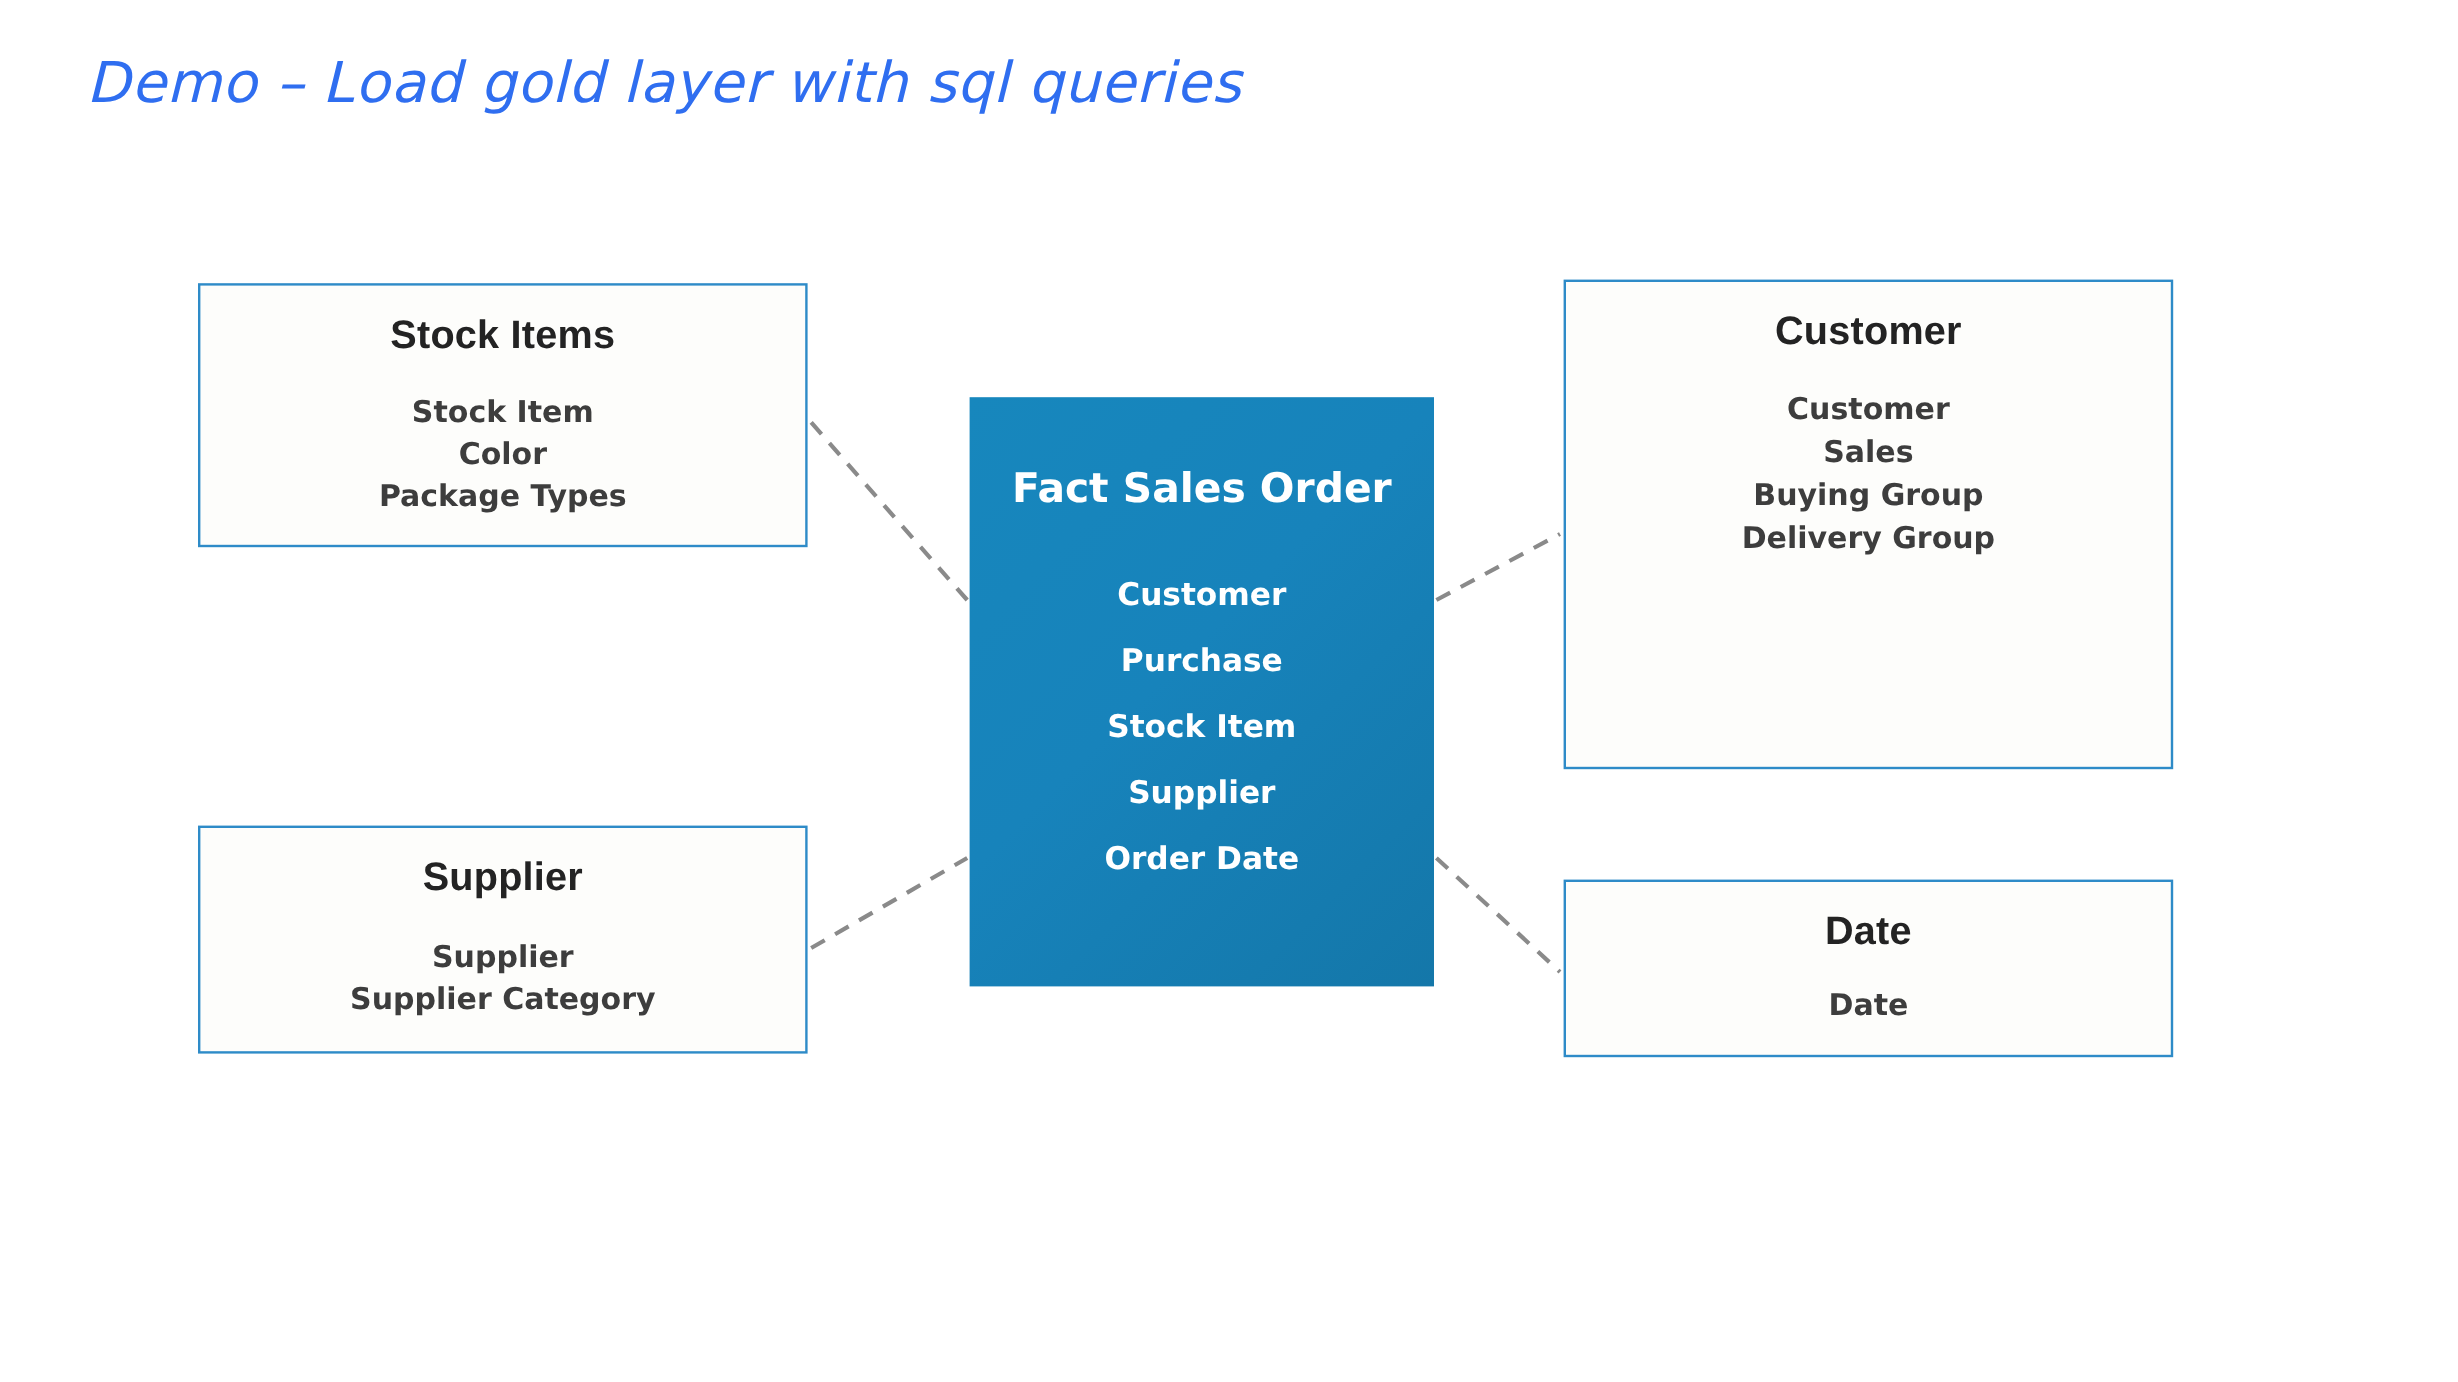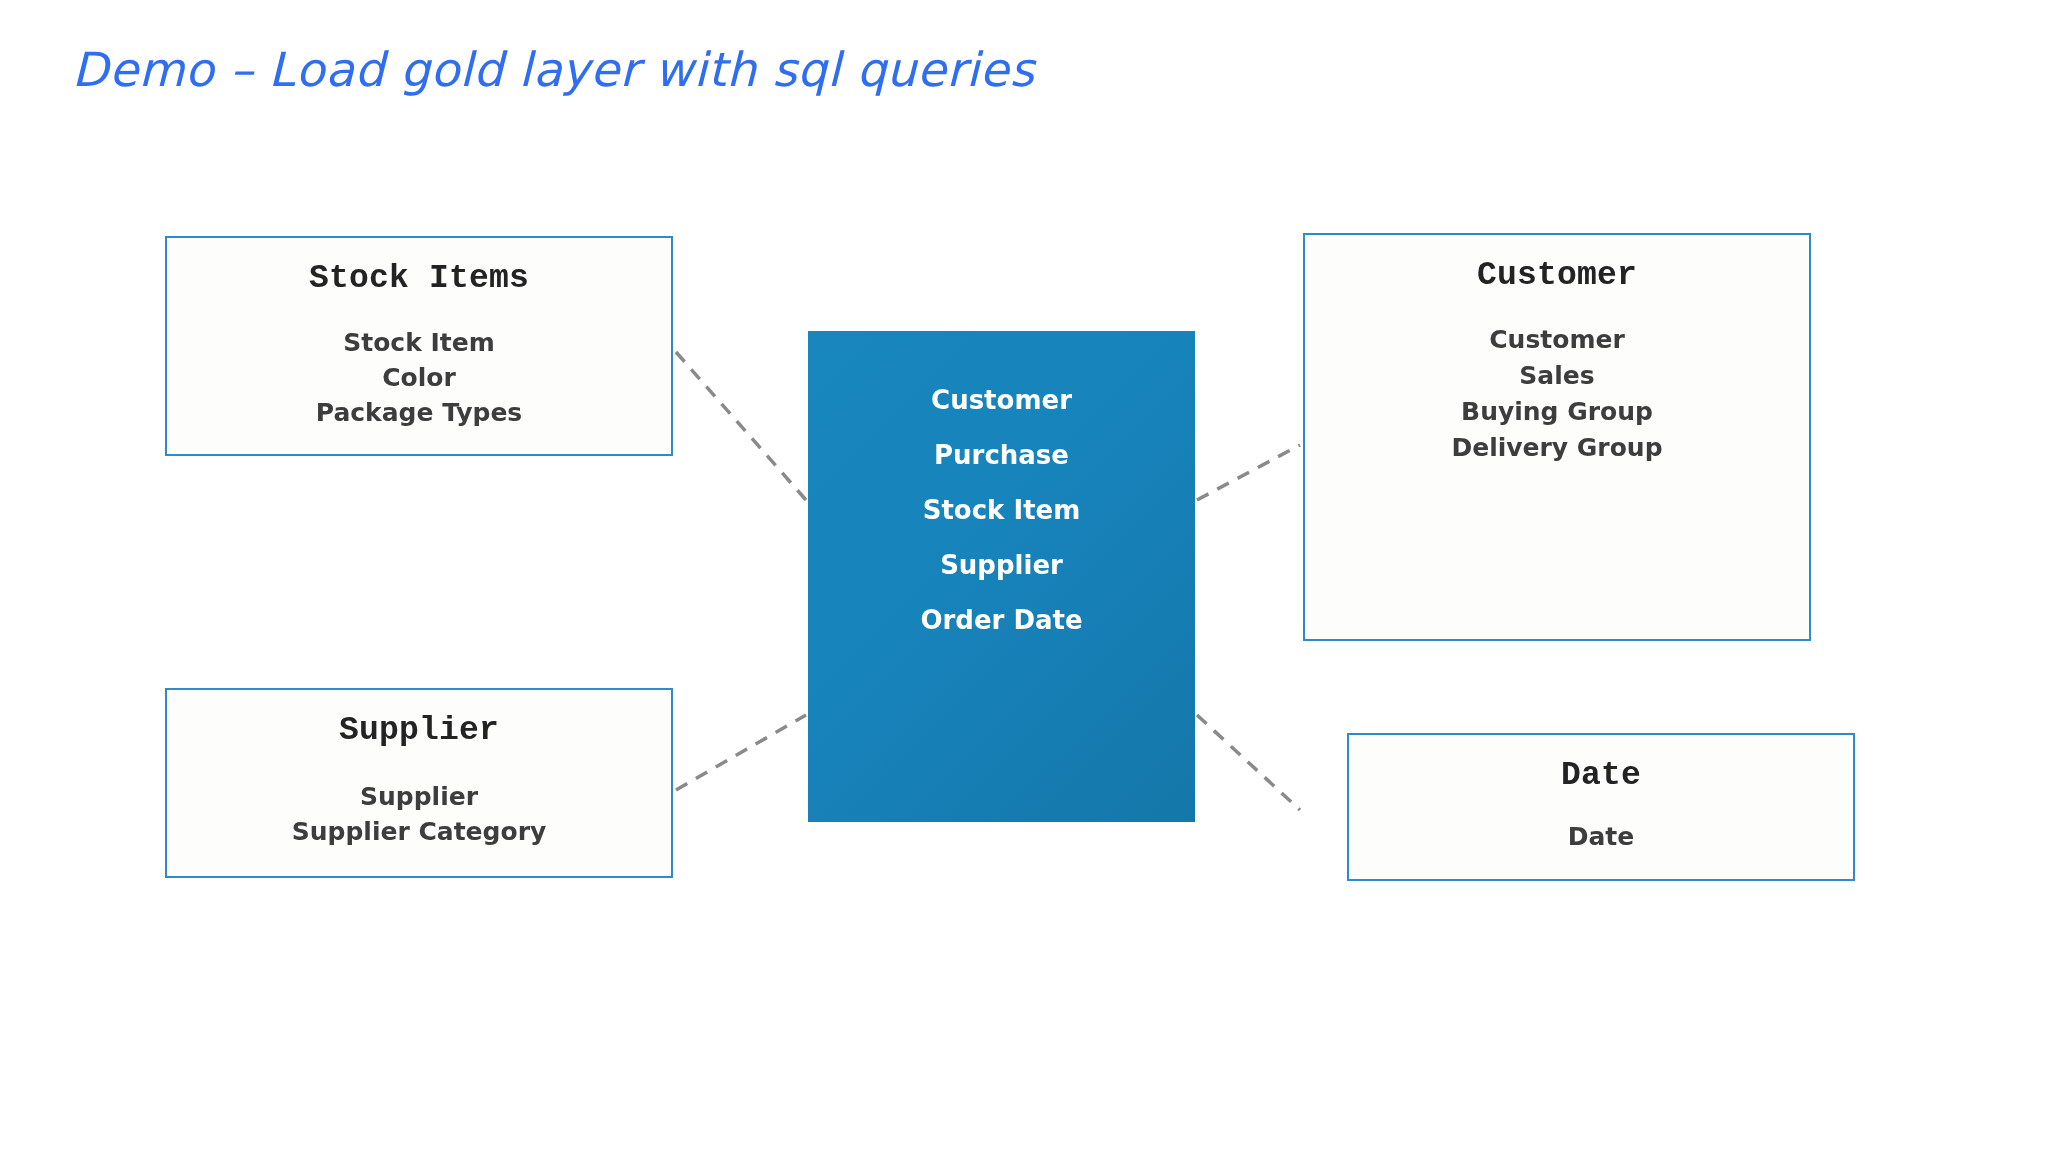--- a/index.html
+++ b/index.html
@@ -53,21 +53,21 @@
   
   .entity-box {
     position: absolute;
     box-sizing: border-box;
     background: #fdfdfb;
     border: 2px solid #2e8bc8;
     text-align: center;
     overflow: hidden;
   }
   .entity-title {
-    font-family: Liberation Mono, monospace;
+    font-family: Liberation Sans, sans-serif;
     font-weight: bold;
     color: #232323;
     letter-spacing: 0.2px;
     white-space: nowrap;
   }
   .entity-fields {
     font-family: "DejaVu Sans", sans-serif;
     font-weight: bold;
     color: #3d3d3d;
   }
@@ -104,21 +104,20 @@
   }
   #box-customer .entity-title { font-size: 33px; margin-top: 22px; }
   #box-customer .entity-fields { font-size: 25px; margin-top: 28px; line-height: 36px; }
 
   
   #box-date {
     left: 1303px;
     top: 733px;
     width: 508px;
     height: 148px;
-    margin-left: 44px;
   }
   #box-date .entity-title { font-size: 33px; margin-top: 22px; }
   #box-date .entity-fields { font-size: 25px; margin-top: 26px; line-height: 34px; }
 
   
   #box-fact {
     position: absolute;
     box-sizing: border-box;
     left: 808px;
     top: 331px;
@@ -191,20 +190,21 @@
   </div>
 
   <div class="entity-box" id="box-date">
     <div class="entity-title">Date</div>
     <div class="entity-fields">
       <div>Date</div>
     </div>
   </div>
 
   <div id="box-fact">
+    <div class="fact-title">Fact Sales Order</div>
     <div class="fact-fields">
       <div>Customer</div>
       <div>Purchase</div>
       <div>Stock Item</div>
       <div>Supplier</div>
       <div>Order Date</div>
     </div>
   </div>
 
 </div>

